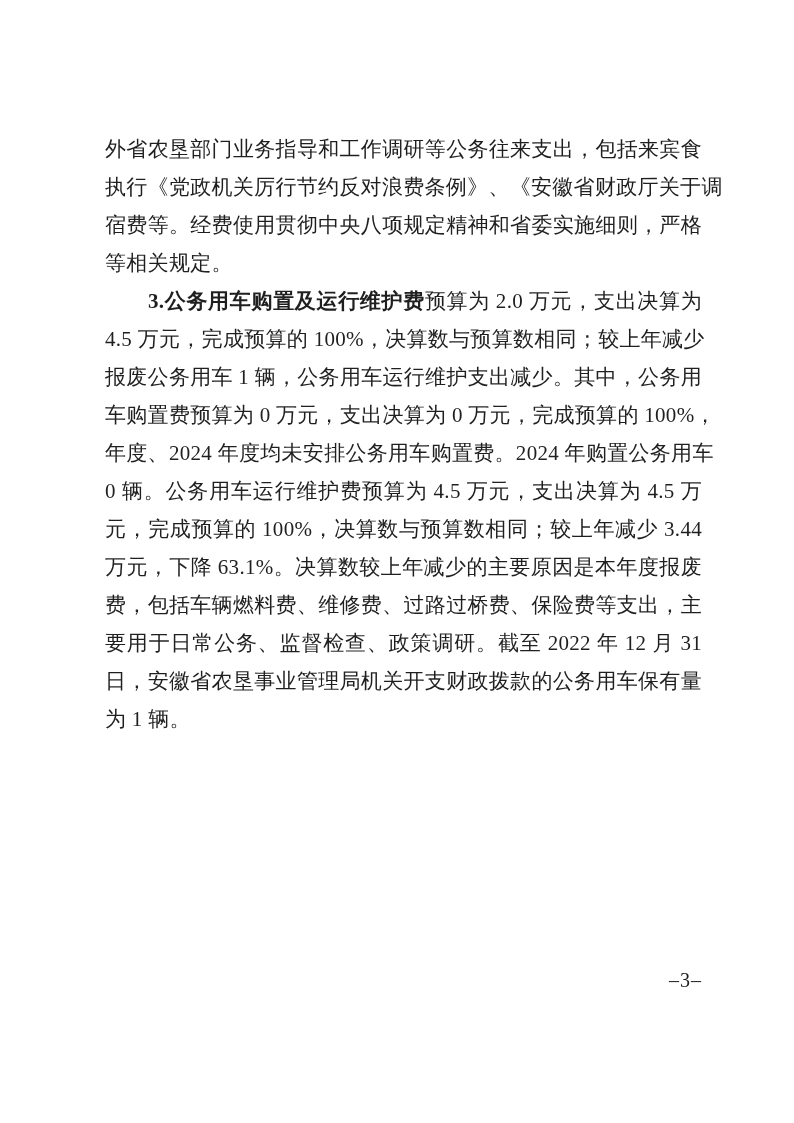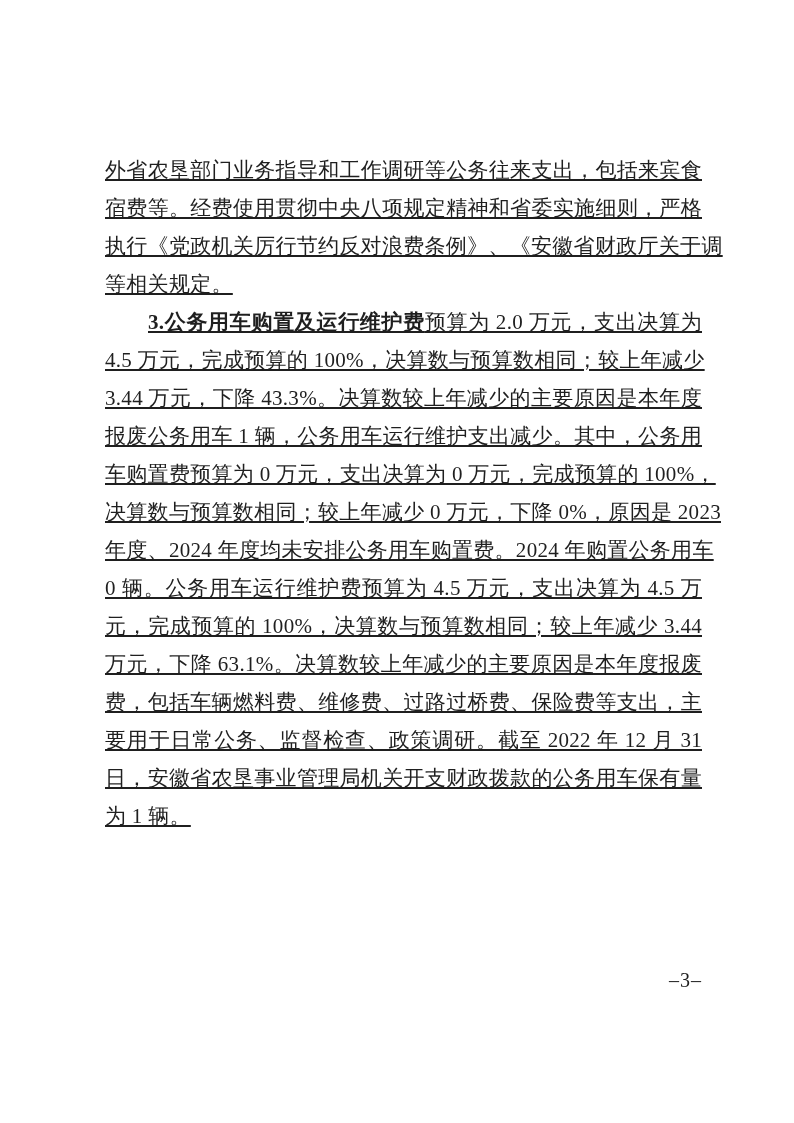--- a/index.html
+++ b/index.html
@@ -12,23 +12,22 @@
     width: 794px;
     height: 1123px;
     background: #ffffff;
     overflow: hidden;
     font-family: "Liberation Serif", "DejaVu Serif", serif;
     color: #1f1f1f;
   }
   .text-block {
     position: absolute;
     left: 105px;
-    top: 151px;
+    top: 130px;
     width: 597px;
-    text-decoration: underline;
   }
   .line {
     height: 38px;
     line-height: 38px;
     font-size: 21px;
     text-align: justify;
     text-align-last: justify;
     white-space: nowrap;
     letter-spacing: 0.3px;
   }
@@ -54,30 +53,28 @@
     color: #1f1f1f;
   }
 </style>
 </head>
 <body>
 
 <div class="page">
   <div class="text-block">
 
     <div class="line">外省农垦部门业务指导和工作调研等公务往来支出，包括来宾食</div>
+    <div class="line">执行《党政机关厉行节约反对浪费条例》、《安徽省财政厅关于调</div>
     <div class="line">宿费等。经费使用贯彻中央八项规定精神和省委实施细则，严格</div>
-    <div class="line">执行《党政机关厉行节约反对浪费条例》、《安徽省财政厅关于调</div>
     <div class="line last">等相关规定。</div>
 
     <div class="line indent"><span class="bold">3.公务用车购置及运行维护费</span><span>预算为 2.0 万元，支出决算为</span></div>
     <div class="line">4.5 万元，完成预算的 100%，决算数与预算数相同；较上年减少</div>
-    <div class="line">3.44 万元，下降 43.3%。决算数较上年减少的主要原因是本年度</div>
     <div class="line">报废公务用车 1 辆，公务用车运行维护支出减少。其中，公务用</div>
     <div class="line">车购置费预算为 0 万元，支出决算为 0 万元，完成预算的 100%，</div>
-    <div class="line">决算数与预算数相同；较上年减少 0 万元，下降 0%，原因是 2023</div>
     <div class="line">年度、2024 年度均未安排公务用车购置费。2024 年购置公务用车</div>
     <div class="line">0 辆。公务用车运行维护费预算为 4.5 万元，支出决算为 4.5 万</div>
     <div class="line">元，完成预算的 100%，决算数与预算数相同；较上年减少 3.44</div>
     <div class="line">万元，下降 63.1%。决算数较上年减少的主要原因是本年度报废</div>
     <div class="line">费，包括车辆燃料费、维修费、过路过桥费、保险费等支出，主</div>
     <div class="line">要用于日常公务、监督检查、政策调研。截至 2022 年 12 月 31</div>
     <div class="line">日，安徽省农垦事业管理局机关开支财政拨款的公务用车保有量</div>
     <div class="line last">为 1 辆。</div>
 
   </div>

